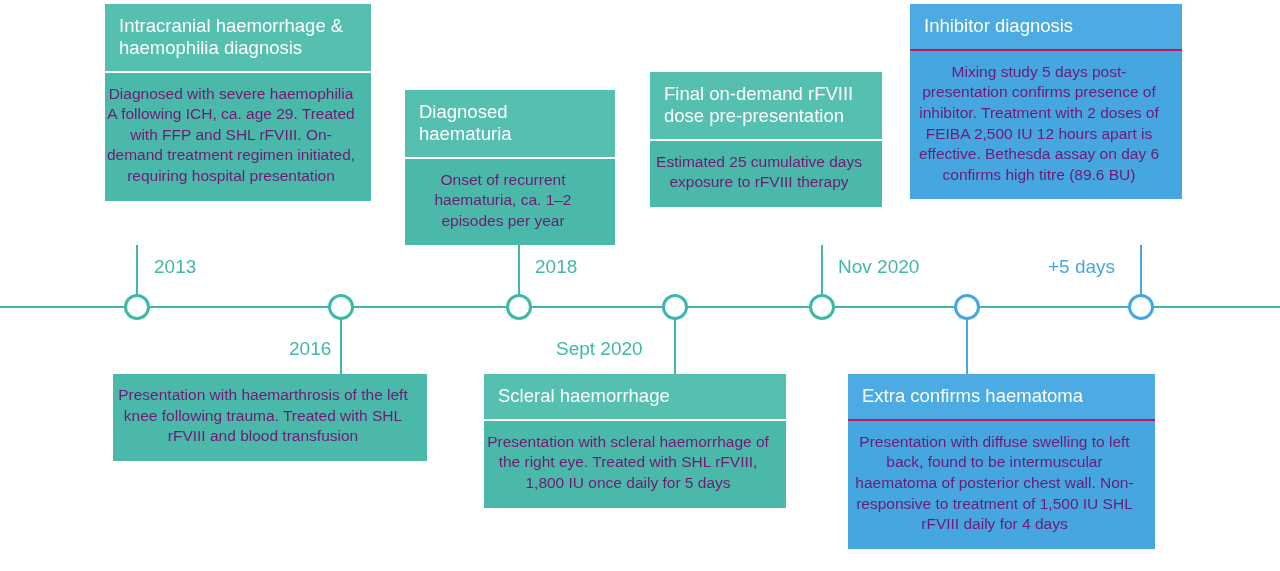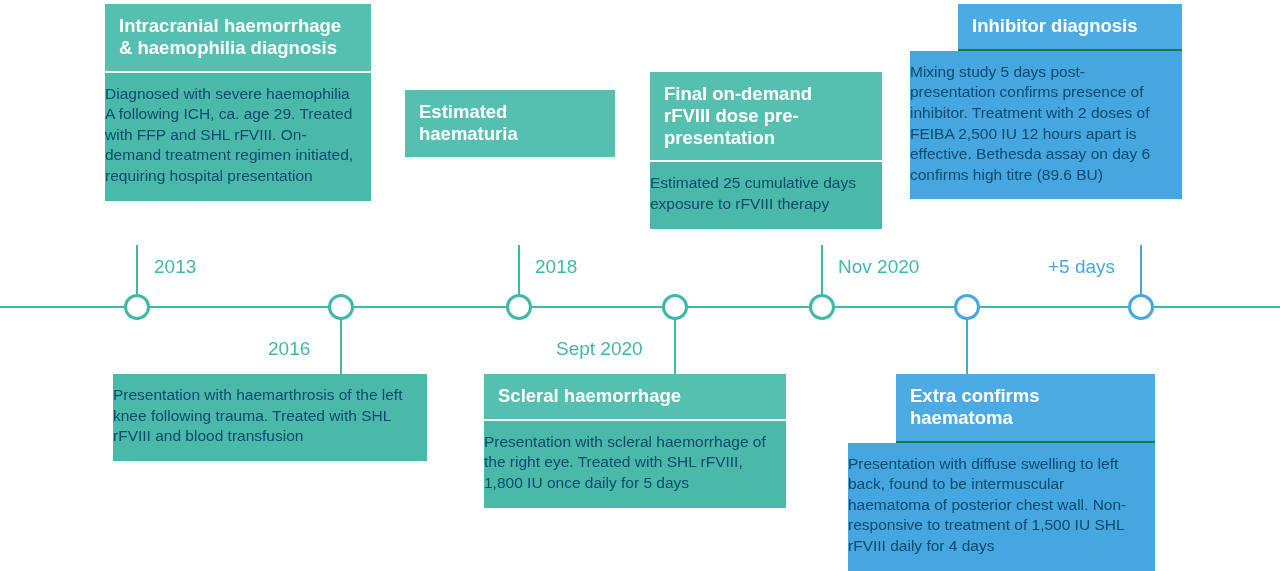--- a/index.html
+++ b/index.html
@@ -61,34 +61,35 @@
 
   
   .card {
     position: absolute;
     box-sizing: border-box;
   }
   .card-header {
     box-sizing: border-box;
     padding: 11px 23px 12px 14px;
     font-size: 18.5px;
-    font-weight: bold;
+    font-weight: normal;
     line-height: 1.18;
     color: #ffffff;
   }
   .card-body {
     box-sizing: border-box;
     padding: 11px 14px 14px 0;
     font-size: 15.5px;
     line-height: 1.33;
-    color: #0c4a6e;
+    color: #701a75;
+    text-align: center;
   }
   .card.teal .card-header { background: #55bfb0; border-bottom: 2px solid #ffffff; }
   .card.teal .card-body   { background: #4bb9a9; }
-  .card.blue .card-header { background: #4cabe2; border-bottom: 2px solid #15803d; margin-left: 48px; }
+  .card.blue .card-header { background: #4cabe2; border-bottom: 2px solid #be185d; }
   .card.blue .card-body   { background: #45a6e0; }
 </style>
 </head>
 <body>
 
 <div id="timeline-root">
 
   <div class="axis-line"></div>
 
   <div class="stem teal" style="left:136px; top:245px; height:55px;"></div>
@@ -101,34 +102,35 @@
 
   <div class="node teal" style="left:137px;"></div>
   <div class="node teal" style="left:341px;"></div>
   <div class="node teal" style="left:519px;"></div>
   <div class="node teal" style="left:675px;"></div>
   <div class="node teal" style="left:822px;"></div>
   <div class="node blue" style="left:967px;"></div>
   <div class="node blue" style="left:1141px;"></div>
 
   <div class="date-label teal" style="left:154px; top:256px;">2013</div>
-  <div class="date-label teal" style="left:268px; top:338px;">2016</div>
+  <div class="date-label teal" style="left:289px; top:338px;">2016</div>
   <div class="date-label teal" style="left:535px; top:256px;">2018</div>
   <div class="date-label teal" style="left:556px; top:338px;">Sept 2020</div>
   <div class="date-label teal" style="left:838px; top:256px;">Nov 2020</div>
   <div class="date-label blue" style="left:899px; top:338px;margin-top:40px;">Dec 2020</div>
   <div class="date-label blue" style="left:1048px; top:256px;">+5 days</div>
 
   <div class="card teal" style="left:105px; top:4px; width:266px;">
     <div class="card-header">Intracranial haemorrhage &amp; haemophilia diagnosis</div>
     <div class="card-body">Diagnosed with severe haemophilia A following ICH, ca. age 29. Treated with FFP and SHL rFVIII. On-demand treatment regimen initiated, requiring hospital presentation</div>
   </div>
 
   <div class="card teal" style="left:405px; top:90px; width:210px;">
-    <div class="card-header">Estimated haematuria</div>
+    <div class="card-header">Diagnosed haematuria</div>
+    <div class="card-body">Onset of recurrent haematuria, ca. 1–2 episodes per year</div>
   </div>
 
   <div class="card teal" style="left:650px; top:72px; width:232px;">
     <div class="card-header">Final on-demand rFVIII dose pre-presentation</div>
     <div class="card-body">Estimated 25 cumulative days exposure to rFVIII therapy</div>
   </div>
 
   <div class="card blue" style="left:910px; top:4px; width:272px;">
     <div class="card-header">Inhibitor diagnosis</div>
     <div class="card-body">Mixing study 5 days post-presentation confirms presence of inhibitor. Treatment with 2 doses of FEIBA 2,500 IU 12 hours apart is effective. Bethesda assay on day 6 confirms high titre (89.6 BU)</div>

